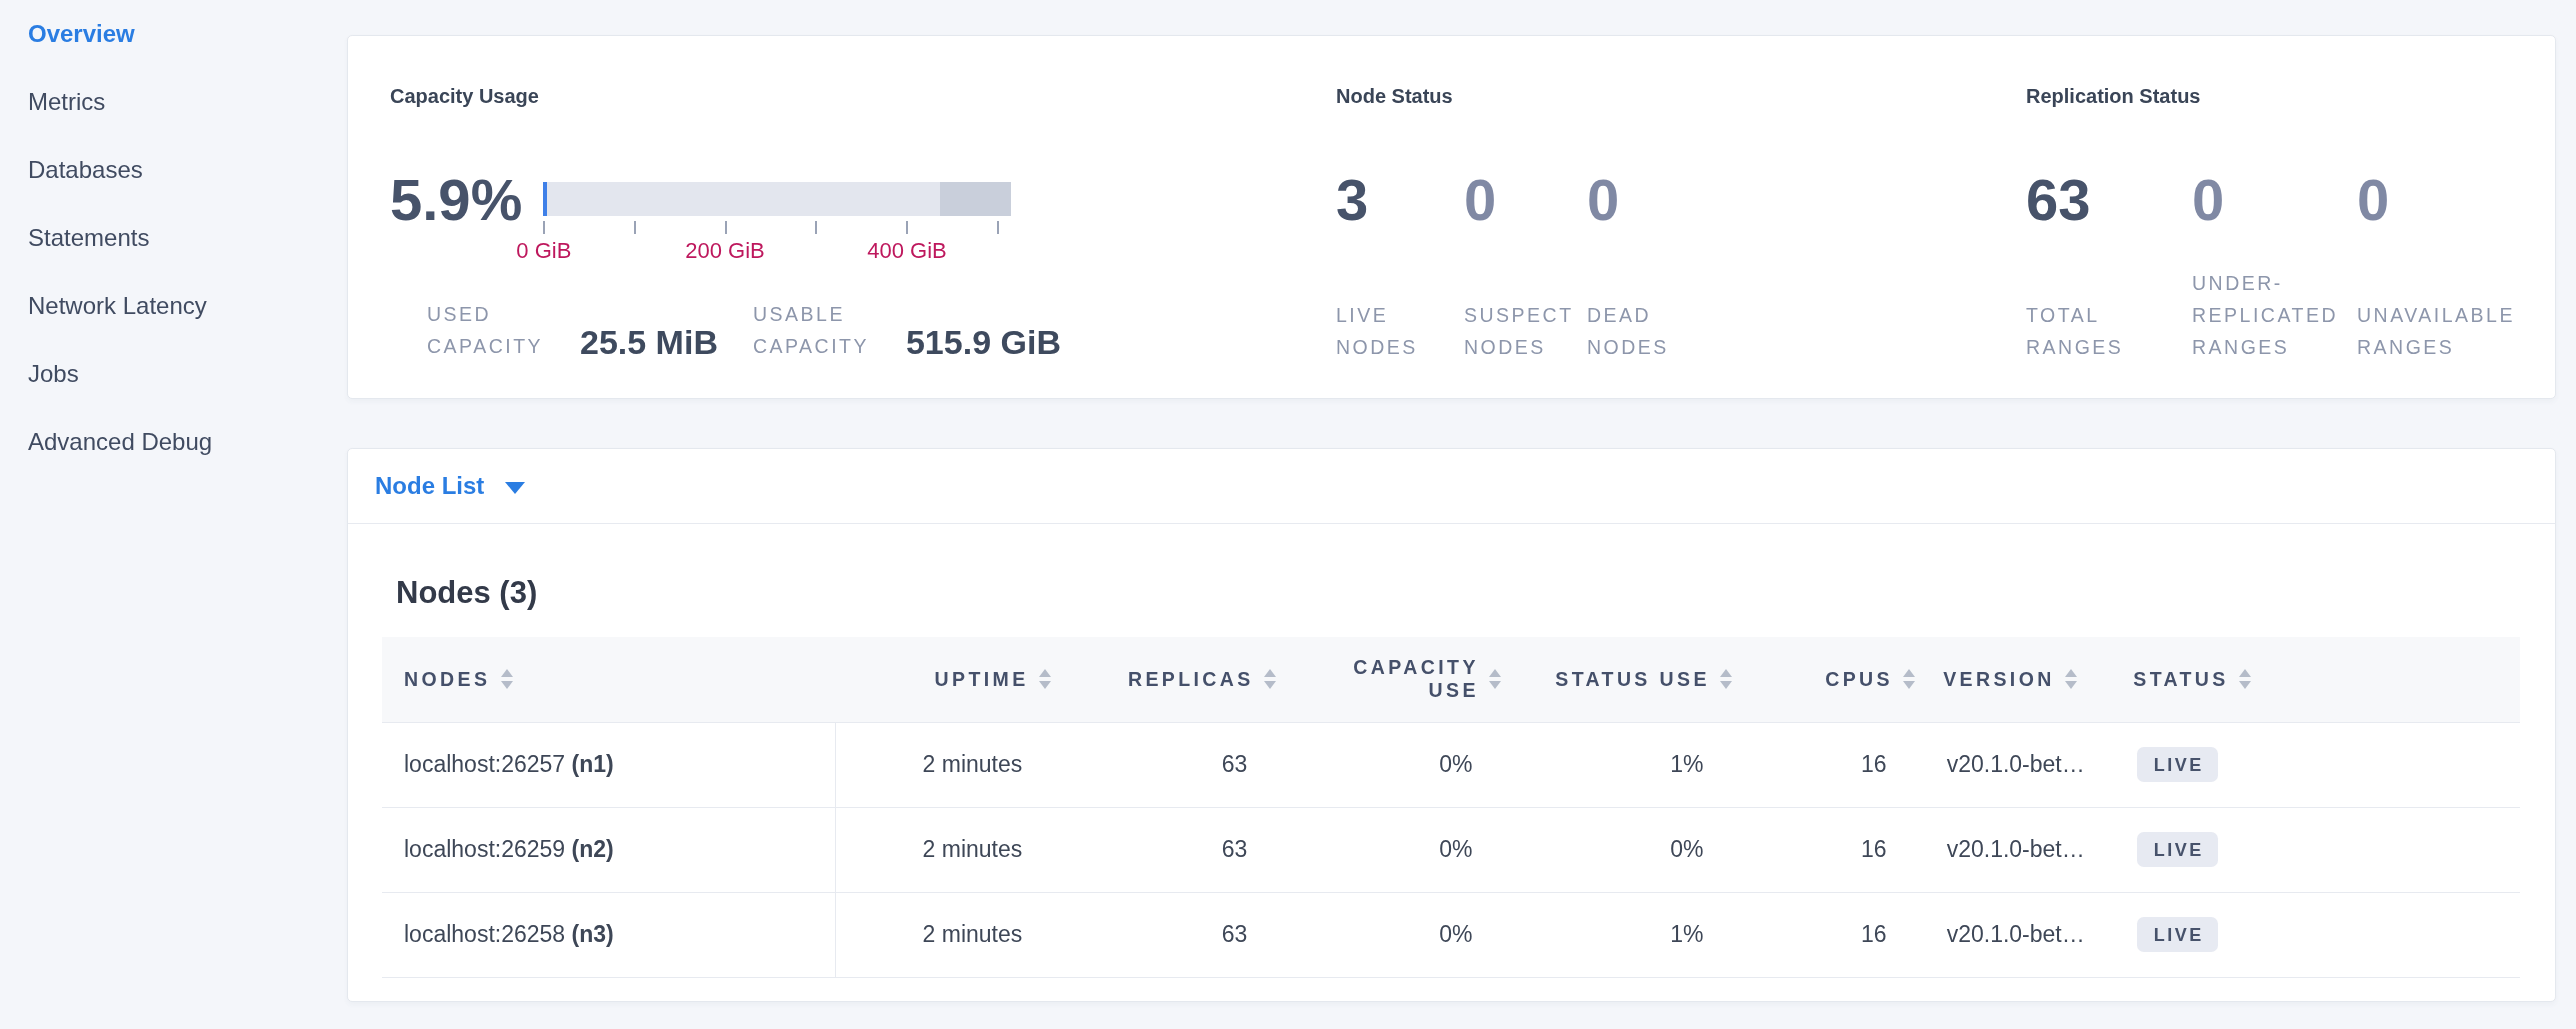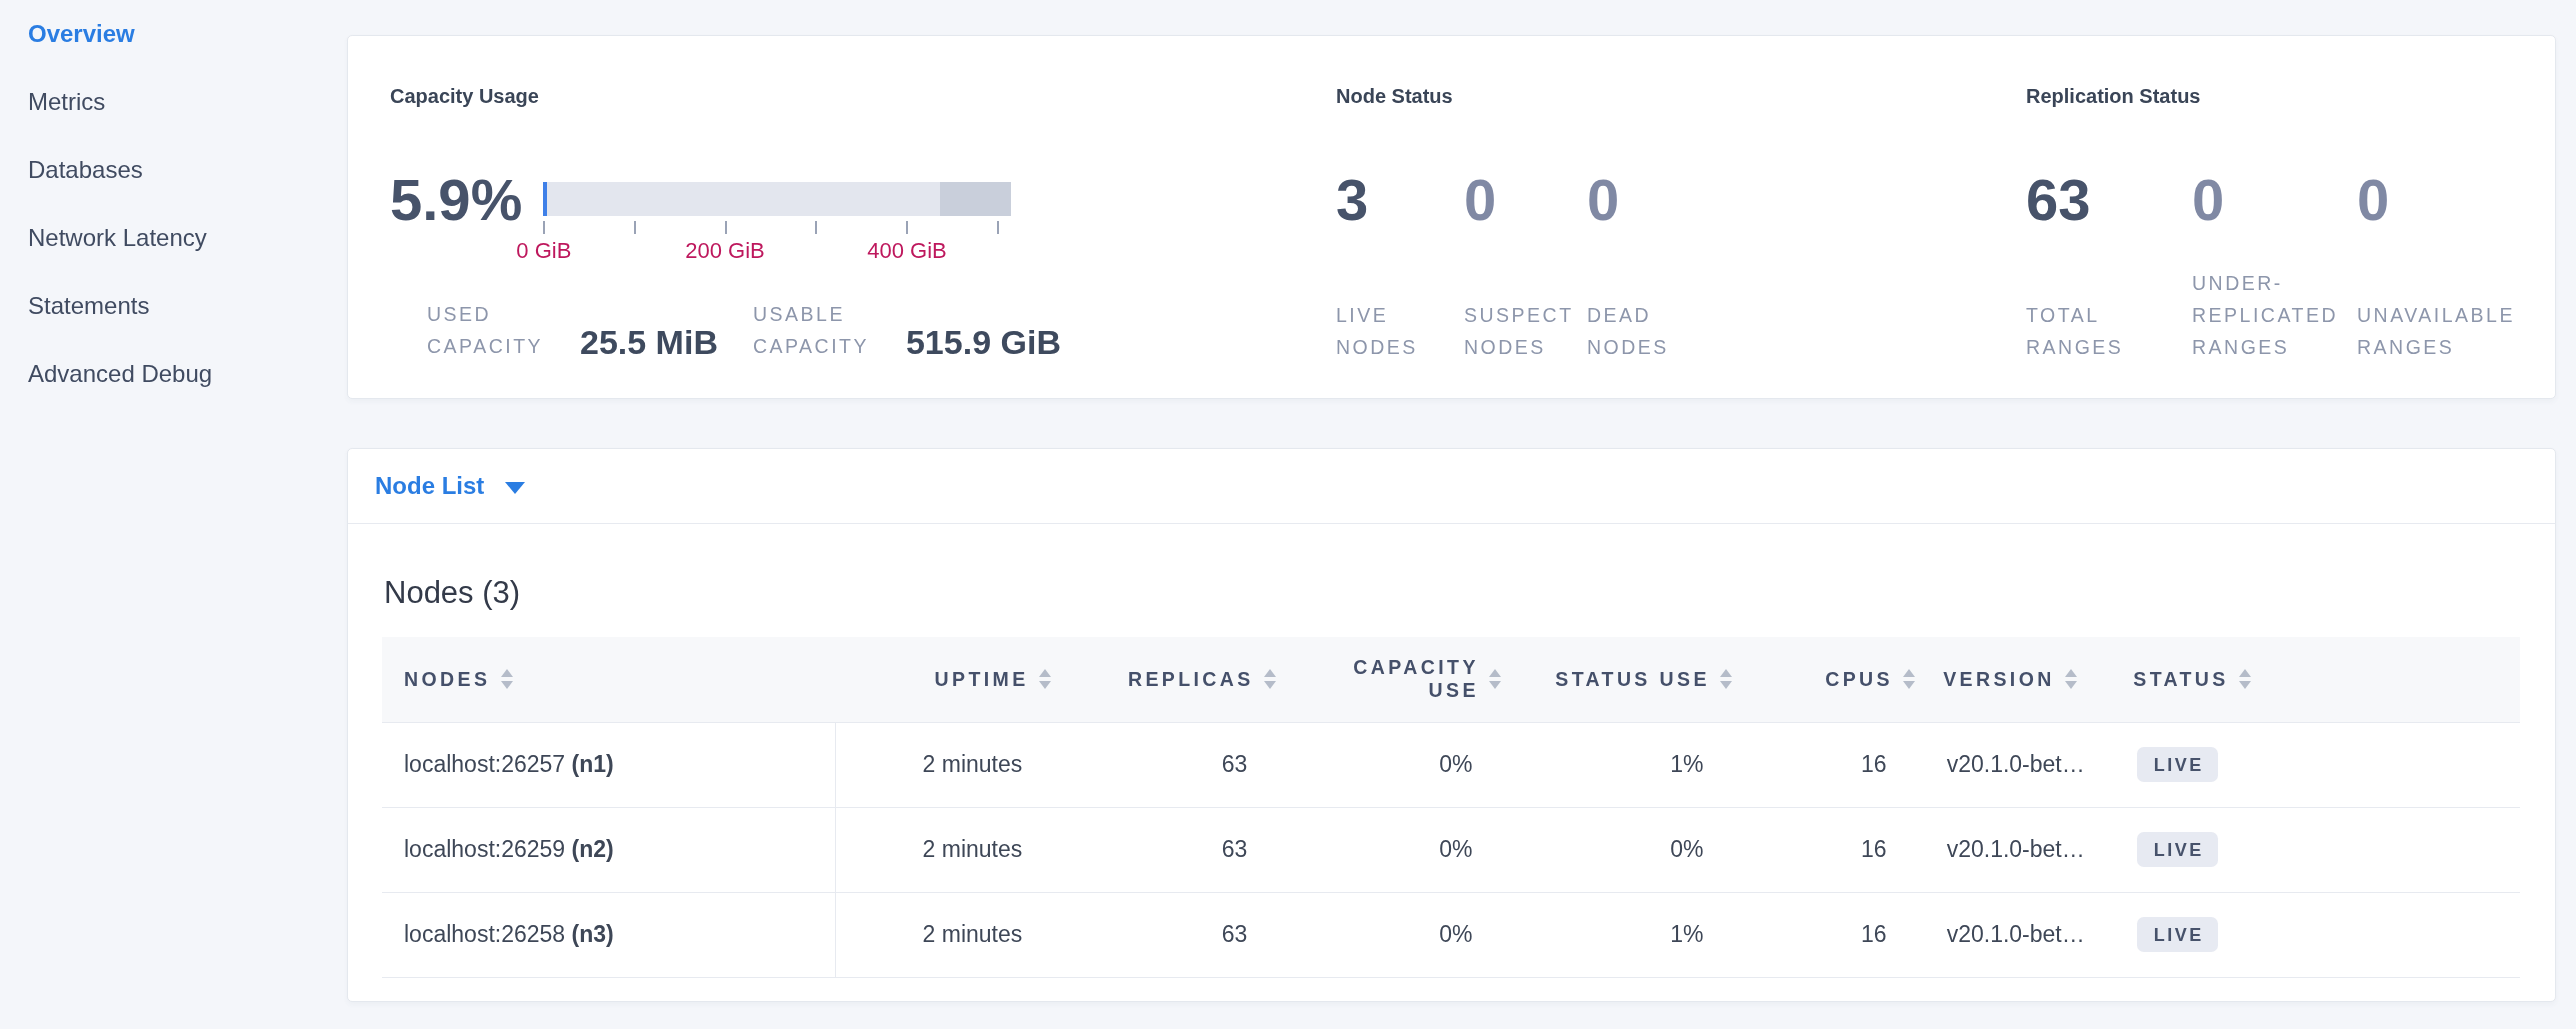--- a/index.html
+++ b/index.html
@@ -87,22 +87,22 @@
     height:75px; border-bottom:1.7px solid #e7eaf0;
     display:flex; align-items:center; padding-left:27px; cursor:pointer;
   }
   .nodelist-label { font-size:24px; font-weight:bold; color:#2a7de2; }
   .caret-down {
     width:0; height:0; margin-left:20.4px; margin-top:3.4px;
     border-left:10.2px solid transparent; border-right:10.2px solid transparent;
     border-top:12px solid #2a7de2;
   }
   .nodes-title {
-    position:absolute; left:36px; top:125px;
-    font-size:31px; line-height:37px; font-weight:normal; color:#333a49;
+    position:absolute; left:48px; top:125px;
+    font-size:31px; line-height:37px; font-weight:bold; color:#333a49;
   }
 
   
   table.nodes-table {
     position:absolute; left:34px; top:188px; width:2138px;
     border-collapse:collapse; table-layout:fixed;
   }
   .nodes-table thead tr { background:#f7f8fa; height:85px; }
   .nodes-table th {
     font-size:19.5px; font-weight:bold; letter-spacing:3.4px; color:#45506a;
@@ -141,22 +141,23 @@
     letter-spacing:2.5px; color:#47526b; line-height:1;
   }
 </style>
 </head>
 <body>
 
 <nav class="sidebar">
   <div class="nav-item active">Overview</div>
   <div class="nav-item">Metrics</div>
   <div class="nav-item">Databases</div>
+  <div class="nav-item">Statements</div>
   <div class="nav-item">Network Latency</div>
-  <div class="nav-item">Statements</div>
+  <div class="nav-item">Jobs</div>
   <div class="nav-item">Advanced Debug</div>
 </nav>
 
 <section class="panel panel-summary">
 
   <h2 class="section-title t-capacity">Capacity Usage</h2>
   <div class="big-pct">5.9%</div>
 
   <div class="gauge">
     <div class="gauge-track">

